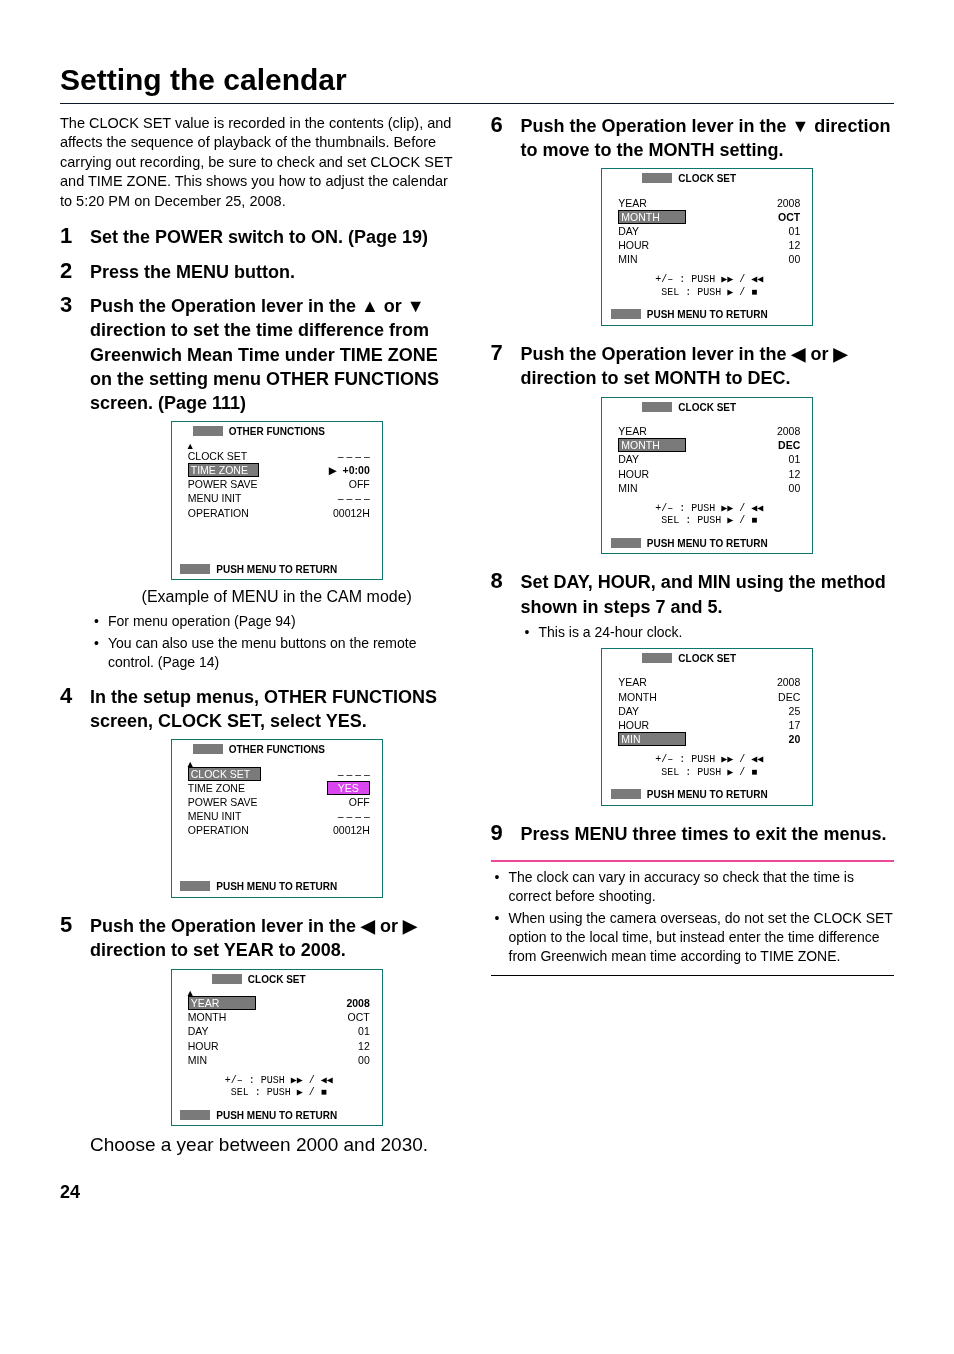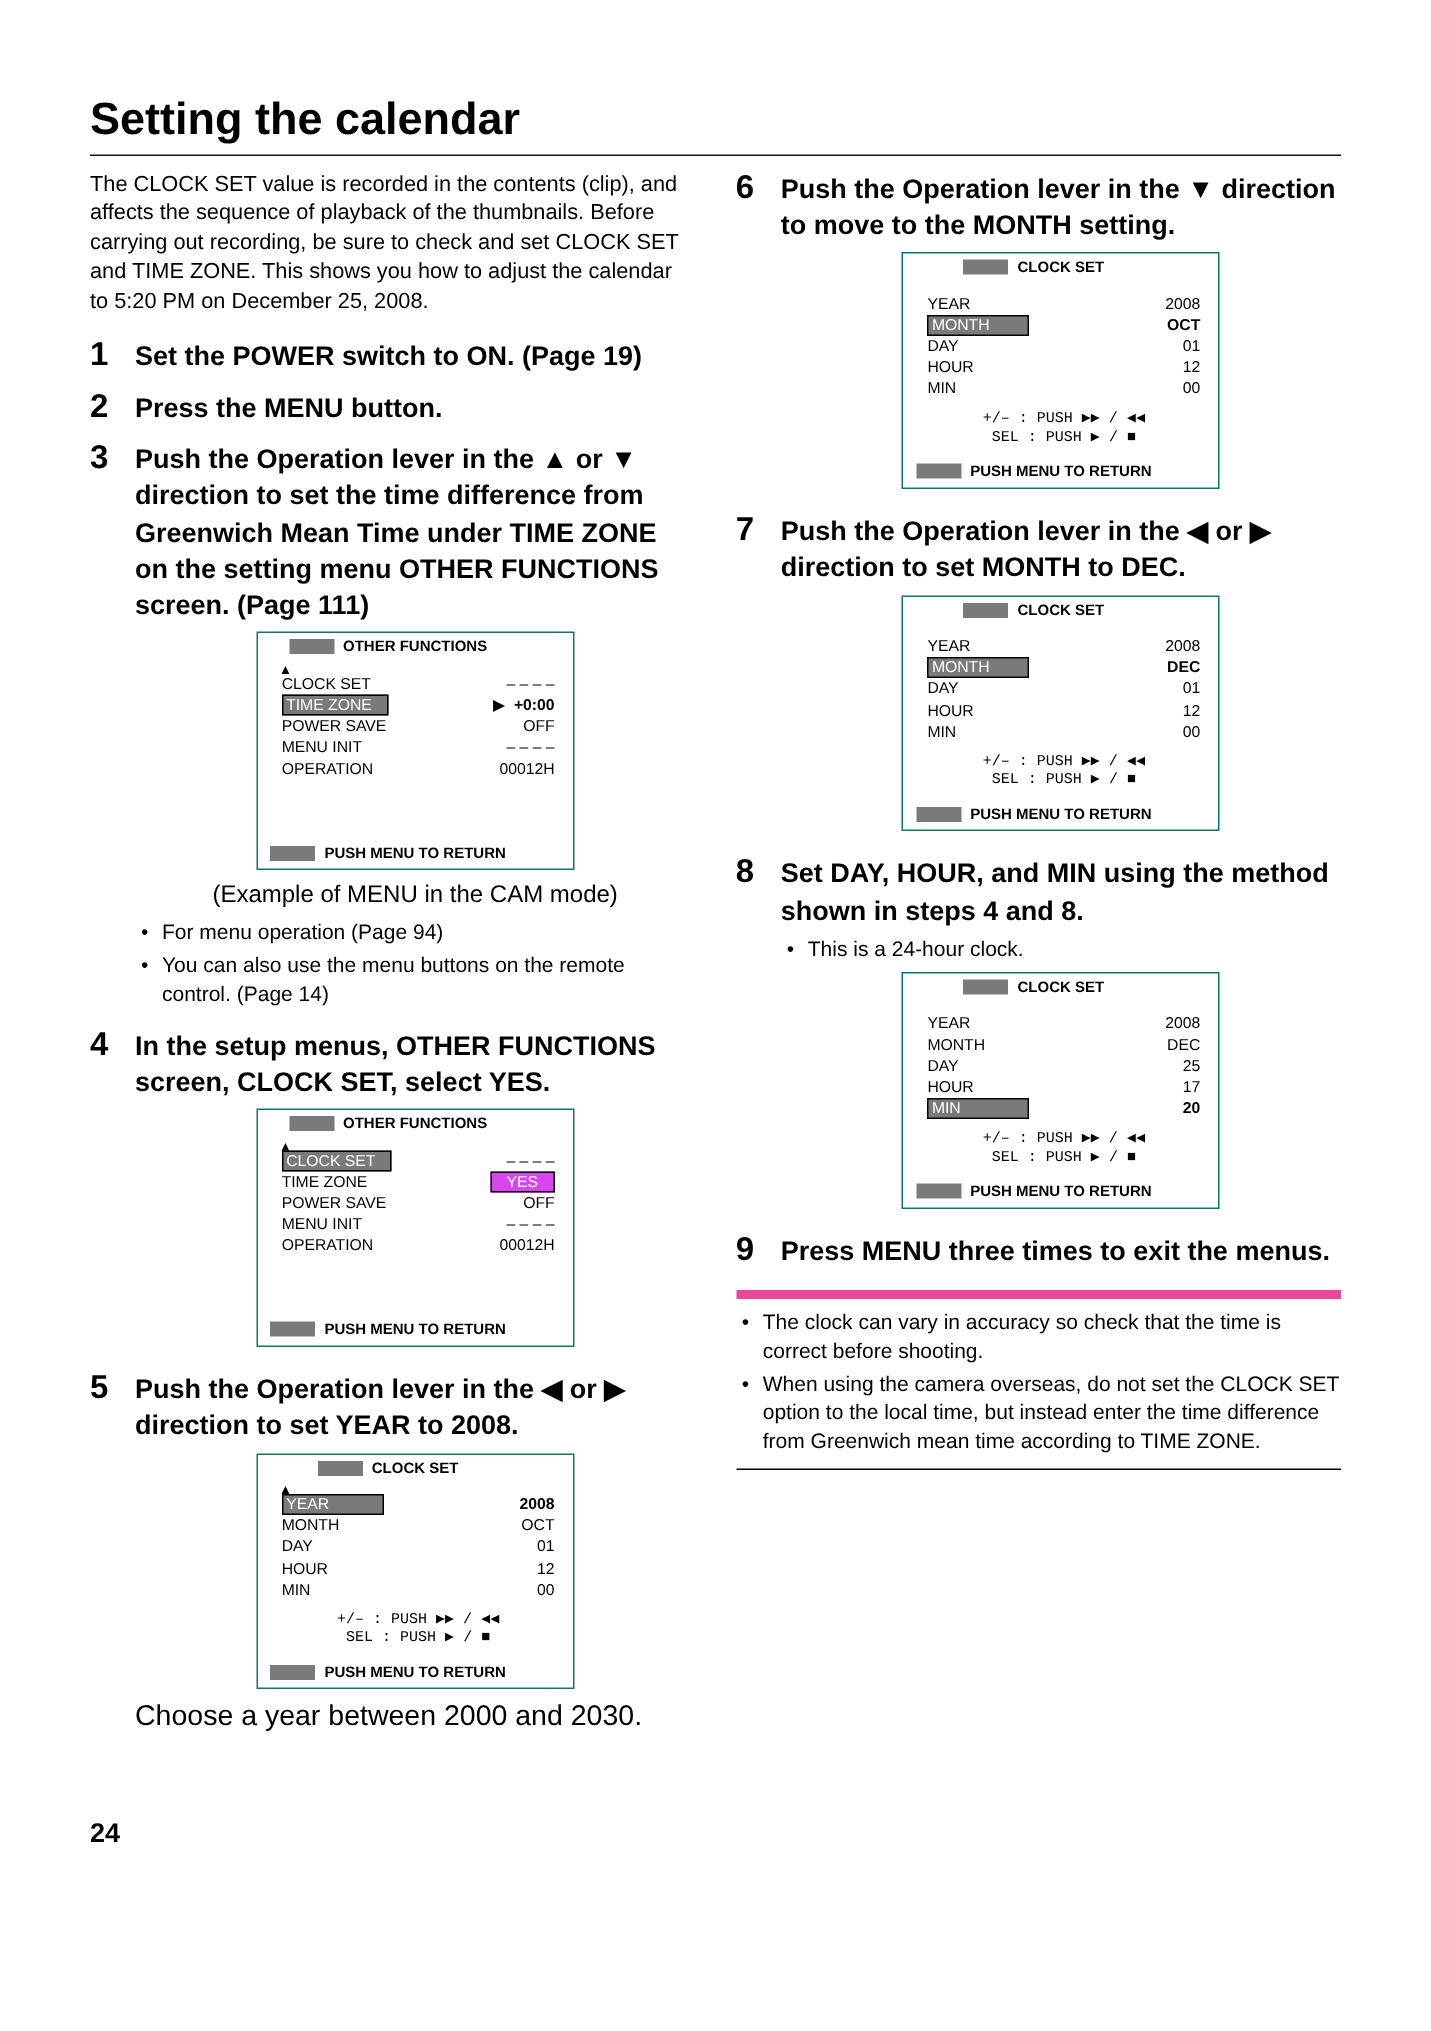--- a/index.html
+++ b/index.html
@@ -171,25 +171,25 @@
     top: 1px;
   }
   .after-caption {
     text-align: center;
     font-size: 16px;
     margin-top: 2px;
   }
   .pagenum {
     font-size: 18px;
     font-weight: bold;
-    margin-top: 42px;
+    margin-top: 12px;
   }
   .glyph { font-family: Arial, sans-serif; }
   .tipbox {
-    border-top: 6px solid #ec4899;
+    border-top: 2px solid #ec4899;
     border-bottom: 1px solid #000;
     margin-top: 14px;
     padding: 6px 0;
   }
 </style>
 </head>
 <body>
 
 <h1>Setting the calendar</h1>
 
@@ -409,21 +409,21 @@
             </div>
             <div class="panel-footer"><span class="panel-footer-bar">PUSH  MENU TO RETURN</span></div>
           </div>
         </div>
       </div>
     </div>
 
     <div class="step">
       <div class="stepnum">8</div>
       <div class="steptext">
-        <div class="stepmain">Set DAY, HOUR, and MIN using the method shown in steps 4 and 8.</div>
+        <div class="stepmain">Set DAY, HOUR, and MIN using the method shown in steps 7 and 5.</div>
         <ul class="bullets">
             <li>This is a 24-hour clock.</li>
           </ul>
         <div class="panel-outer">
           <div class="panel">
             <div class="panel-title"><span class="panel-title-bar">CLOCK SET</span></div>
             <div class="panel-body" style="padding-top:8px;">
               <div class="menu-row">
                   <span class="menu-left">YEAR</span>
                   <span class="menu-right">2008</span>

